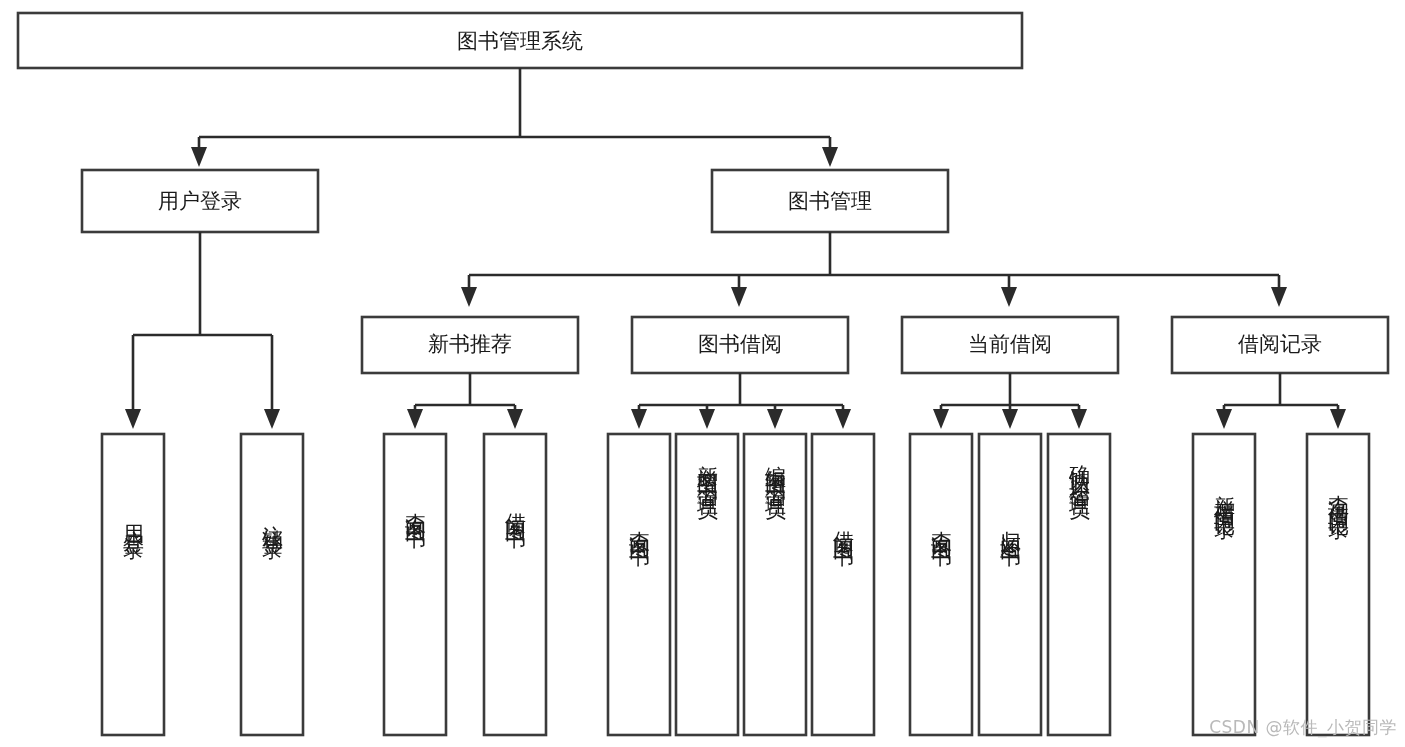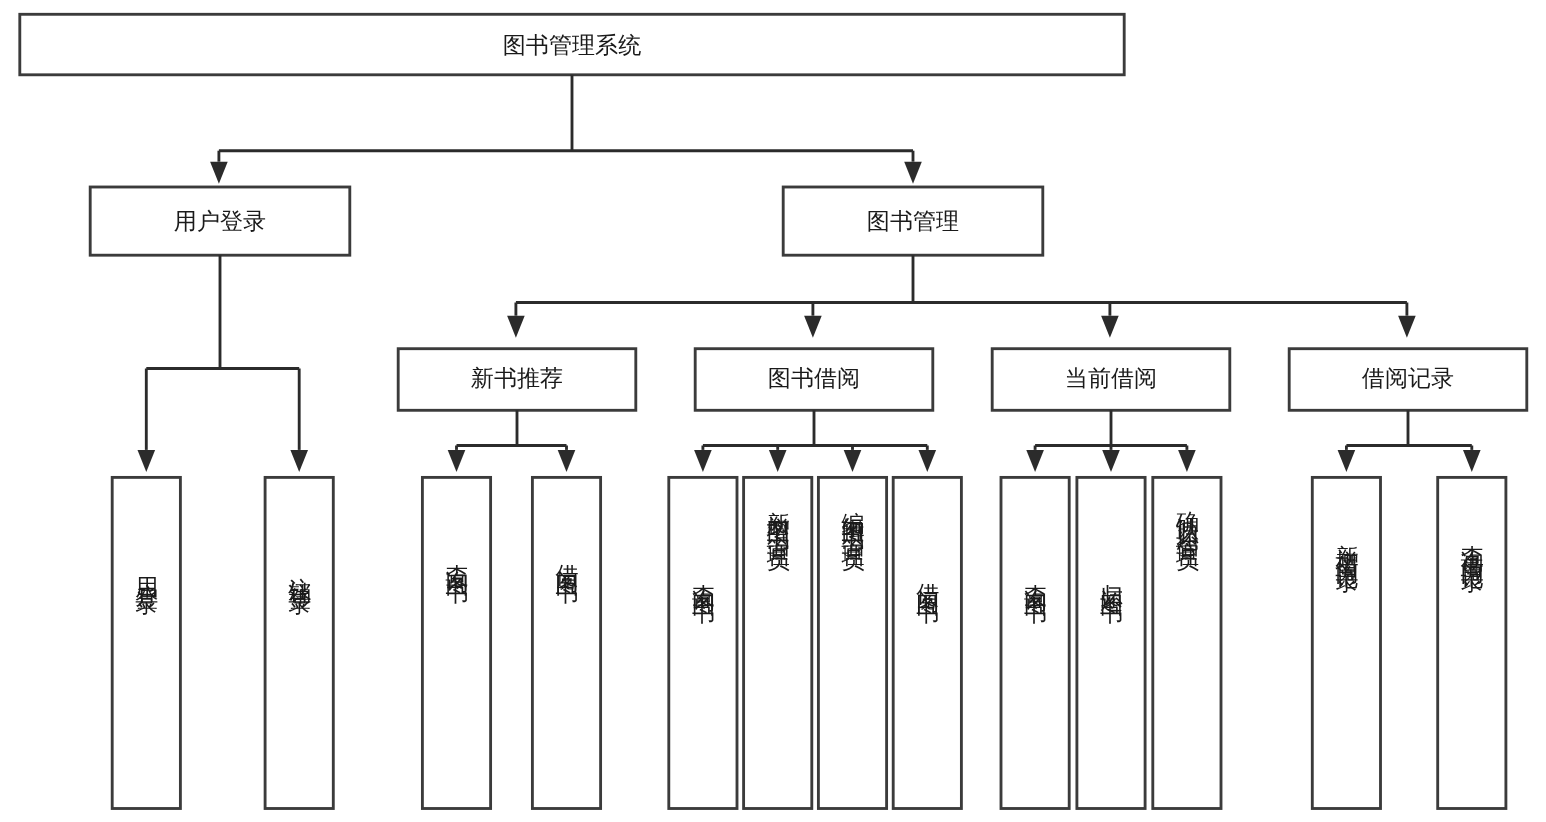--- a/index.html
+++ b/index.html
@@ -226,14 +226,15 @@
     <span class="vlabel">确认归还（管理员）</span>
   </div>
 
   <div class="vlabel-wrap" style="left:1193px; top:434px; width:62px; height:301px; padding-top:44px;">
     <span class="vlabel">新增借阅记录</span>
   </div>
   <div class="vlabel-wrap" style="left:1307px; top:434px; width:62px; height:301px; padding-top:44px;">
     <span class="vlabel">查询借阅记录</span>
   </div>
 
+  <div class="watermark">CSDN @软件_小贺同学</div>
 
 </div>
 
 </body></html>

